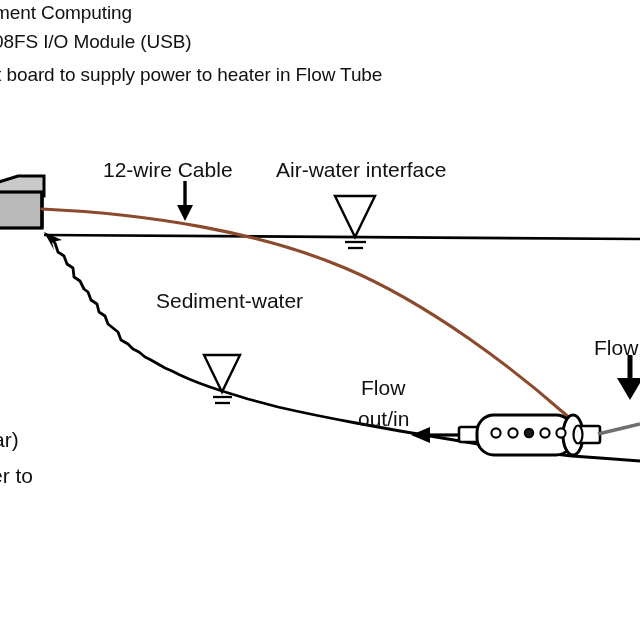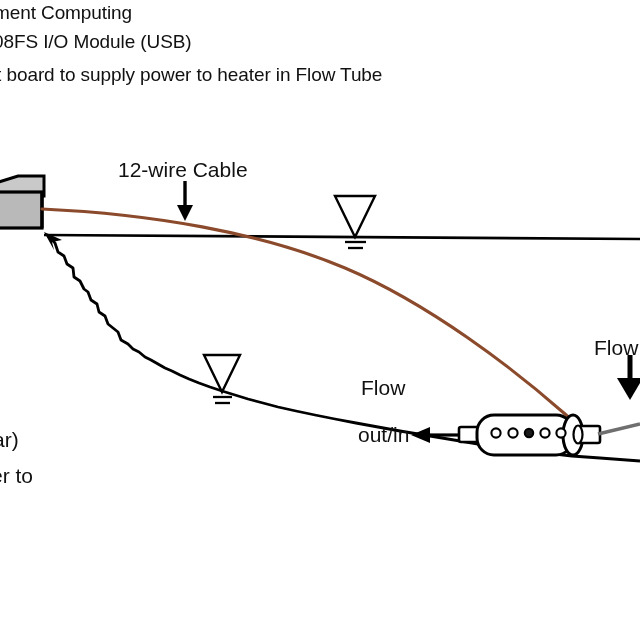--- a/index.html
+++ b/index.html
@@ -41,28 +41,28 @@
     letter-spacing: -0.1px;
   }
   #hdr-line1 { left: -6px;  top: 2px; }
   #hdr-line2 { left: -7px;  top: 31px; }
   #hdr-line3 { left: -8px;  top: 64px; }
 
   
   .lbl {
     font-size: 21px;
   }
-  #label-cable        { left: 118px; top: 158px; }
+  #label-cable        { left: 103px; top: 158px; }
   #label-air-water    { left: 276px; top: 158px; }
   #label-sediment-1   { left: 156px; top: 289px; }
   #label-sediment-2   { left: 156px; top: 320px; }
   #label-gas-vent     { left: 540px; top: 262px; }
   #label-flow-right   { left: 594px; top: 336px; }
   #label-flow-out-1   { left: 361px; top: 376px; }
-  #label-flow-out-2   { left: 358px; top: 407px; margin-top: 16px; }
+  #label-flow-out-2   { left: 358px; top: 407px; }
 
   
   .capt { font-size: 21px; }
   #caption-line1 { left: -7px; top: 428px; }
   #caption-line2 { left: -9px; top: 464px; }
 </style>
 </head>
 <body>
 
 <div id="stage">
@@ -140,20 +140,22 @@
       <polygon points="617,378 643,378 630,400" fill="#000000"></polygon>
     </g>
 
   </svg>
 
   <div class="txt hdr" id="hdr-line1">ment Computing</div>
   <div class="txt hdr" id="hdr-line2">08FS I/O Module (USB)</div>
   <div class="txt hdr" id="hdr-line3">it board to supply power to heater in Flow Tube</div>
 
   <div class="txt lbl" id="label-cable">12-wire Cable</div>
+  <div class="txt lbl" id="label-air-water">Air-water interface</div>
+  <div class="txt lbl" id="label-sediment-1">Sediment-water</div>
   <div class="txt lbl" id="label-flow-right">Flow</div>
   <div class="txt lbl" id="label-flow-out-1">Flow</div>
   <div class="txt lbl" id="label-flow-out-2">out/in</div>
 
   <div class="txt capt" id="caption-line1">ar)</div>
   <div class="txt capt" id="caption-line2">er to</div>
 
 </div>
 
 </body></html>

